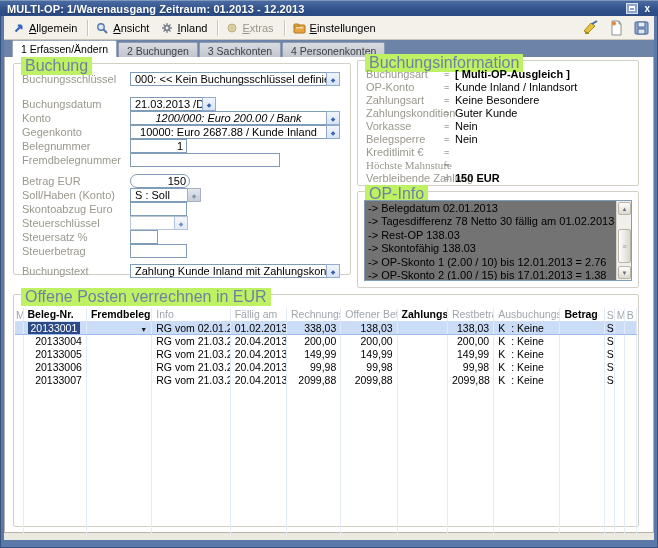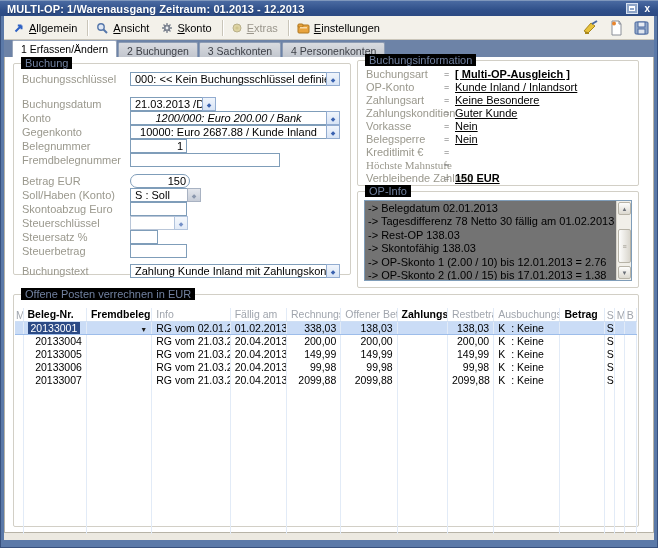--- a/index.html
+++ b/index.html
@@ -41,42 +41,42 @@
   .tab { font-size:10.5px; padding:2px 8px 1px 8px; margin-right:1px; border:1px solid #8d9cb4;
          border-bottom:none; background:linear-gradient(#d9dbe0,#c2c6ce); color:#3c3f46;
          border-radius:2px 2px 0 0; height:15px; white-space:nowrap; }
   .tab.active { background:#fff; color:#000; height:17px; position:relative; z-index:2; border-color:#9aa7bc; }
 
   
   .main { position:absolute; top:41px; left:0; width:650px; height:476px; background:#fff;
           border:1px solid #b7b3a7; border-top:none; }
 
   .panel { position:absolute; border:1px solid #d2cfc6; border-radius:2px; }
-  .panel-label { position:absolute; top:-7px; left:7px; background:#000000; padding:0 4px;
-                 color:#7181a0; font-size:11px; white-space:nowrap; }
+  .panel-label { position:absolute; top:-7px; left:7px; background:#bef264; padding:0 4px;
+                 color:#7181a0; font-size:16px; white-space:nowrap; }
 
   
   .frow { position:absolute; height:14px; display:flex; align-items:center; }
   .flabel { position:absolute; left:8px; color:#9a988d; white-space:nowrap; }
   .fvalue { position:absolute; left:116px; display:flex; align-items:stretch; }
   .tbox { height:14px; border:1px solid #7f9db9; background:#fff; font-family:inherit; font-size:11px;
           padding:0 3px; color:#000; }
   .tbox.right  { text-align:right; }
   .combo-text { height:14px; border:1px solid #7f9db9; border-right:none; background:#fff;
                 display:flex; align-items:center; padding:0 4px; white-space:nowrap; overflow:hidden; }
   .combo-text.center { justify-content:center; }
   .spin { width:14px; height:14px; border:1px solid #92acd0; background:linear-gradient(#f0f5fc,#d8e4f5);
           color:#3a62b0; font-size:6px; display:flex; align-items:center; justify-content:center; }
   .spin.gray { background:linear-gradient(#e3e6ec,#c7cdd8); color:#8a97ad; border-color:#a8b2c2; }
 
   
   .irow { position:absolute; left:0; width:100%; height:14px; }
   .ilabel { position:absolute; left:8px; color:#9a988d; white-space:nowrap; }
   .ibullet { position:absolute; left:86px; color:#6a6a6a; font-size:9px; top:1px; }
-  .ivalue { position:absolute; left:97px; white-space:nowrap;text-decoration:underline; }
+  .ivalue { position:absolute; left:97px; white-space:nowrap; }
   .ivalue.bold { font-weight:bold; }
 
   
   .oplist { position:absolute; left:6px; top:8px; right:6px; bottom:6px; border:1px solid #7f9db9;
             background:#737373; overflow:hidden; }
   .oplines { position:absolute; left:3px; top:1px; right:18px; line-height:13.4px; white-space:nowrap; }
   .opscroll { position:absolute; top:0; right:0; bottom:0; width:15px; background:#f1efe9;
               border-left:1px solid #d8d5cc; }
   .sbtn { position:absolute; left:1px; width:13px; height:13px; background:linear-gradient(#fdfdfc,#dcd9d0);
           border:1px solid #b7b3a7; color:#6b6f77; font-size:6px; display:flex; align-items:center;
@@ -140,21 +140,21 @@
             <path d="M7.5 7.5 L11 11" stroke="#5577aa" stroke-width="2"></path>
           </svg>
         <span class="lbl">Ansicht</span>
       </span>
       <span class="menu-item">
         <svg class="icon" width="12" height="12">
             <circle cx="6" cy="6" r="3" fill="#b9c1cc" stroke="#7b828e"></circle>
             <path d="M6 1 L6 11 M1 6 L11 6 M2.5 2.5 L9.5 9.5 M9.5 2.5 L2.5 9.5" stroke="#7b828e" stroke-width="1.3"></path>
             <circle cx="6" cy="6" r="1.4" fill="#eef1f5"></circle>
           </svg>
-        <span class="lbl">Skonto</span>
+        <span class="lbl">Inland</span>
       </span>
       <span class="menu-sep"></span>
       <span class="menu-item disabled">
         <svg class="icon" width="12" height="12">
             <circle cx="6" cy="6" r="4" fill="#ddd3a2" stroke="#b9b08a"></circle>
             <circle cx="6" cy="6" r="1.6" fill="#cfc48e"></circle>
           </svg>
         <span class="lbl">Extras</span>
       </span>
       <span class="menu-sep"></span>

